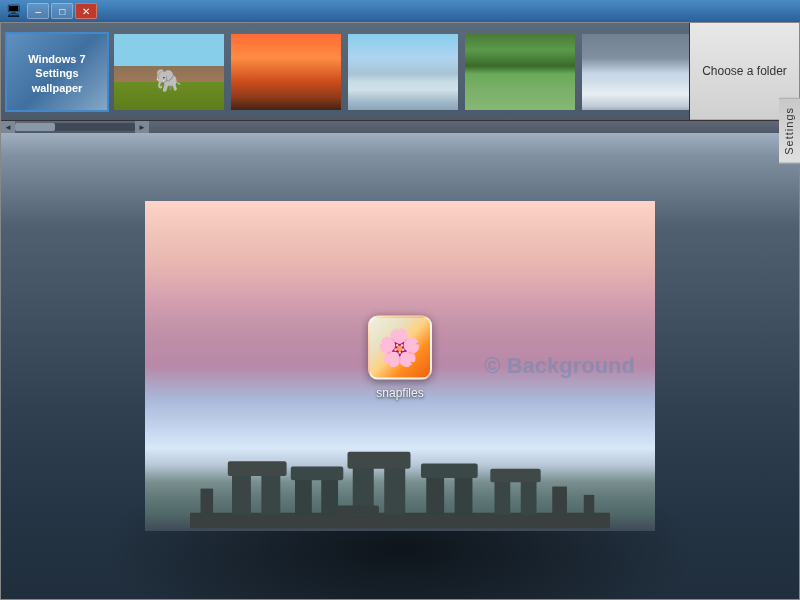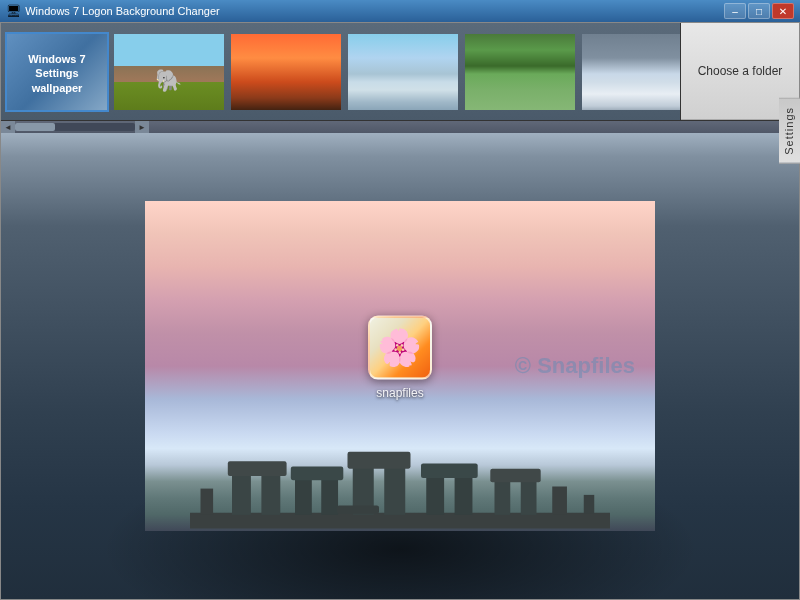--- a/index.html
+++ b/index.html
@@ -186,21 +186,21 @@
       position: absolute;
       left: 0;
       width: 40px;
       height: 8px;
       background: #8898a8;
       border-radius: 2px;
     }
 
     
     #right-panel {
-      width: 119px;
+      width: 110px;
       display: flex;
       flex-direction: column;
       border-left: 1px solid #333;
     }
     .panel-btn {
       flex: 1;
       display: flex;
       align-items: center;
       justify-content: center;
       font-size: 12px;
@@ -358,21 +358,20 @@
       font-weight: bold;
       z-index: 3;
       pointer-events: none;
     }
   </style>
 </head>
 <body>
 
 <div id="title-bar">
   <span style="font-size:12px; margin-right:4px;">🖥</span>
-  <span id="title-bar-text">Windows 7 Logon Background Changer</span>
   <button class="title-btn min">–</button>
   <button class="title-btn max">□</button>
   <button class="title-btn close">✕</button>
 </div>
 
 <div id="main-window">
 
   <div id="toolbar">
 
     <div id="thumbnail-strip">
@@ -457,20 +456,20 @@
           <rect x="375" y="68" width="10" height="18" fill="#384040"></rect>
 
           <rect x="140" y="78" width="40" height="8" fill="#384040" rx="2"></rect>
         </svg>
 
         <div id="login-area">
           <div id="user-icon">🌸</div>
           <span id="user-label">snapfiles</span>
         </div>
 
-        <div id="watermark">© Snapfiles</div>
+        <div id="watermark">© Background</div>
 
       </div>
     </div>
 
   </div>
 
 </div>
 
 </body></html>

